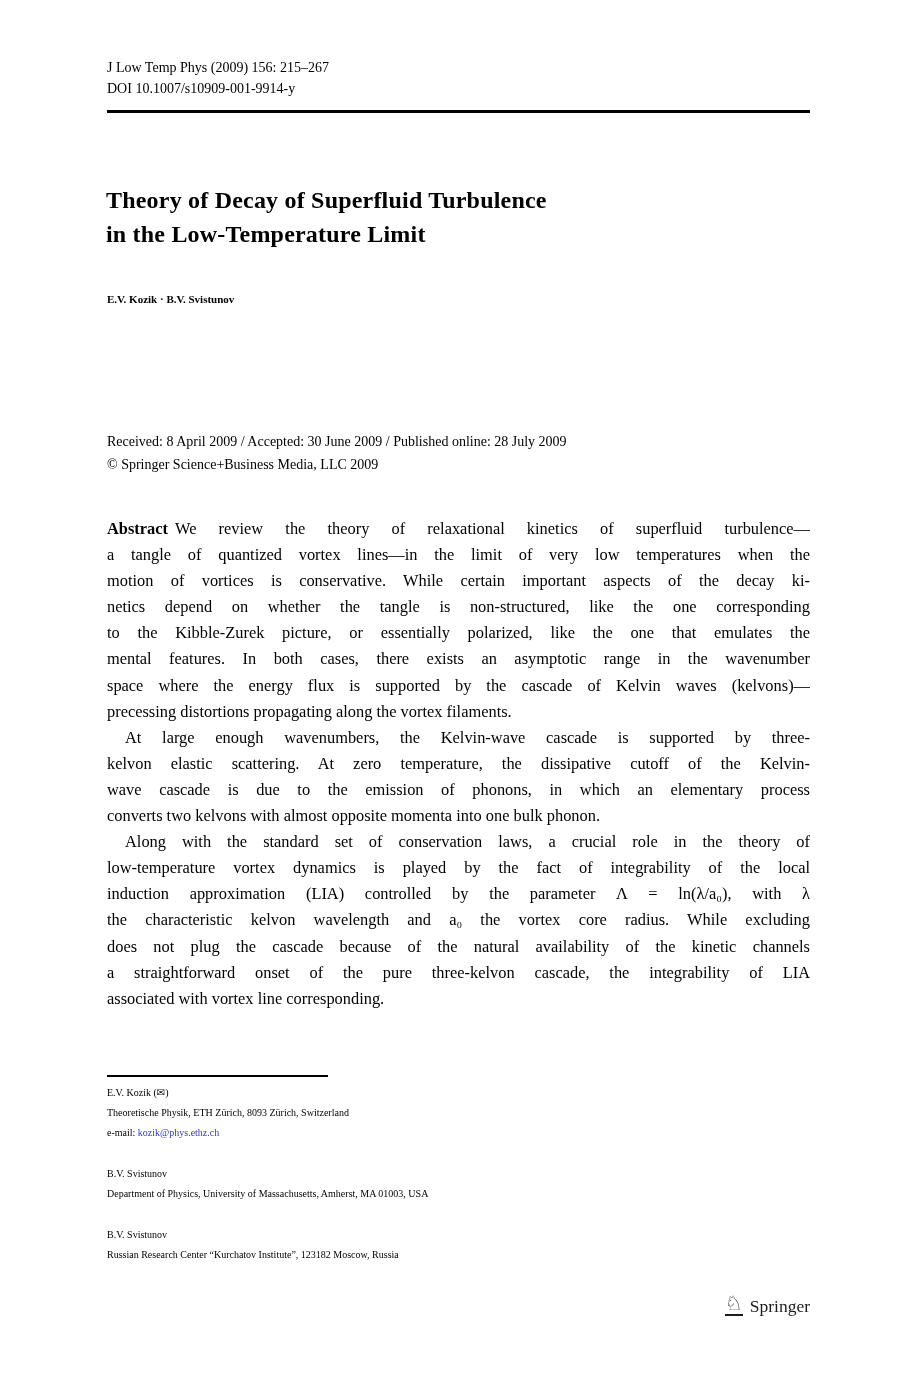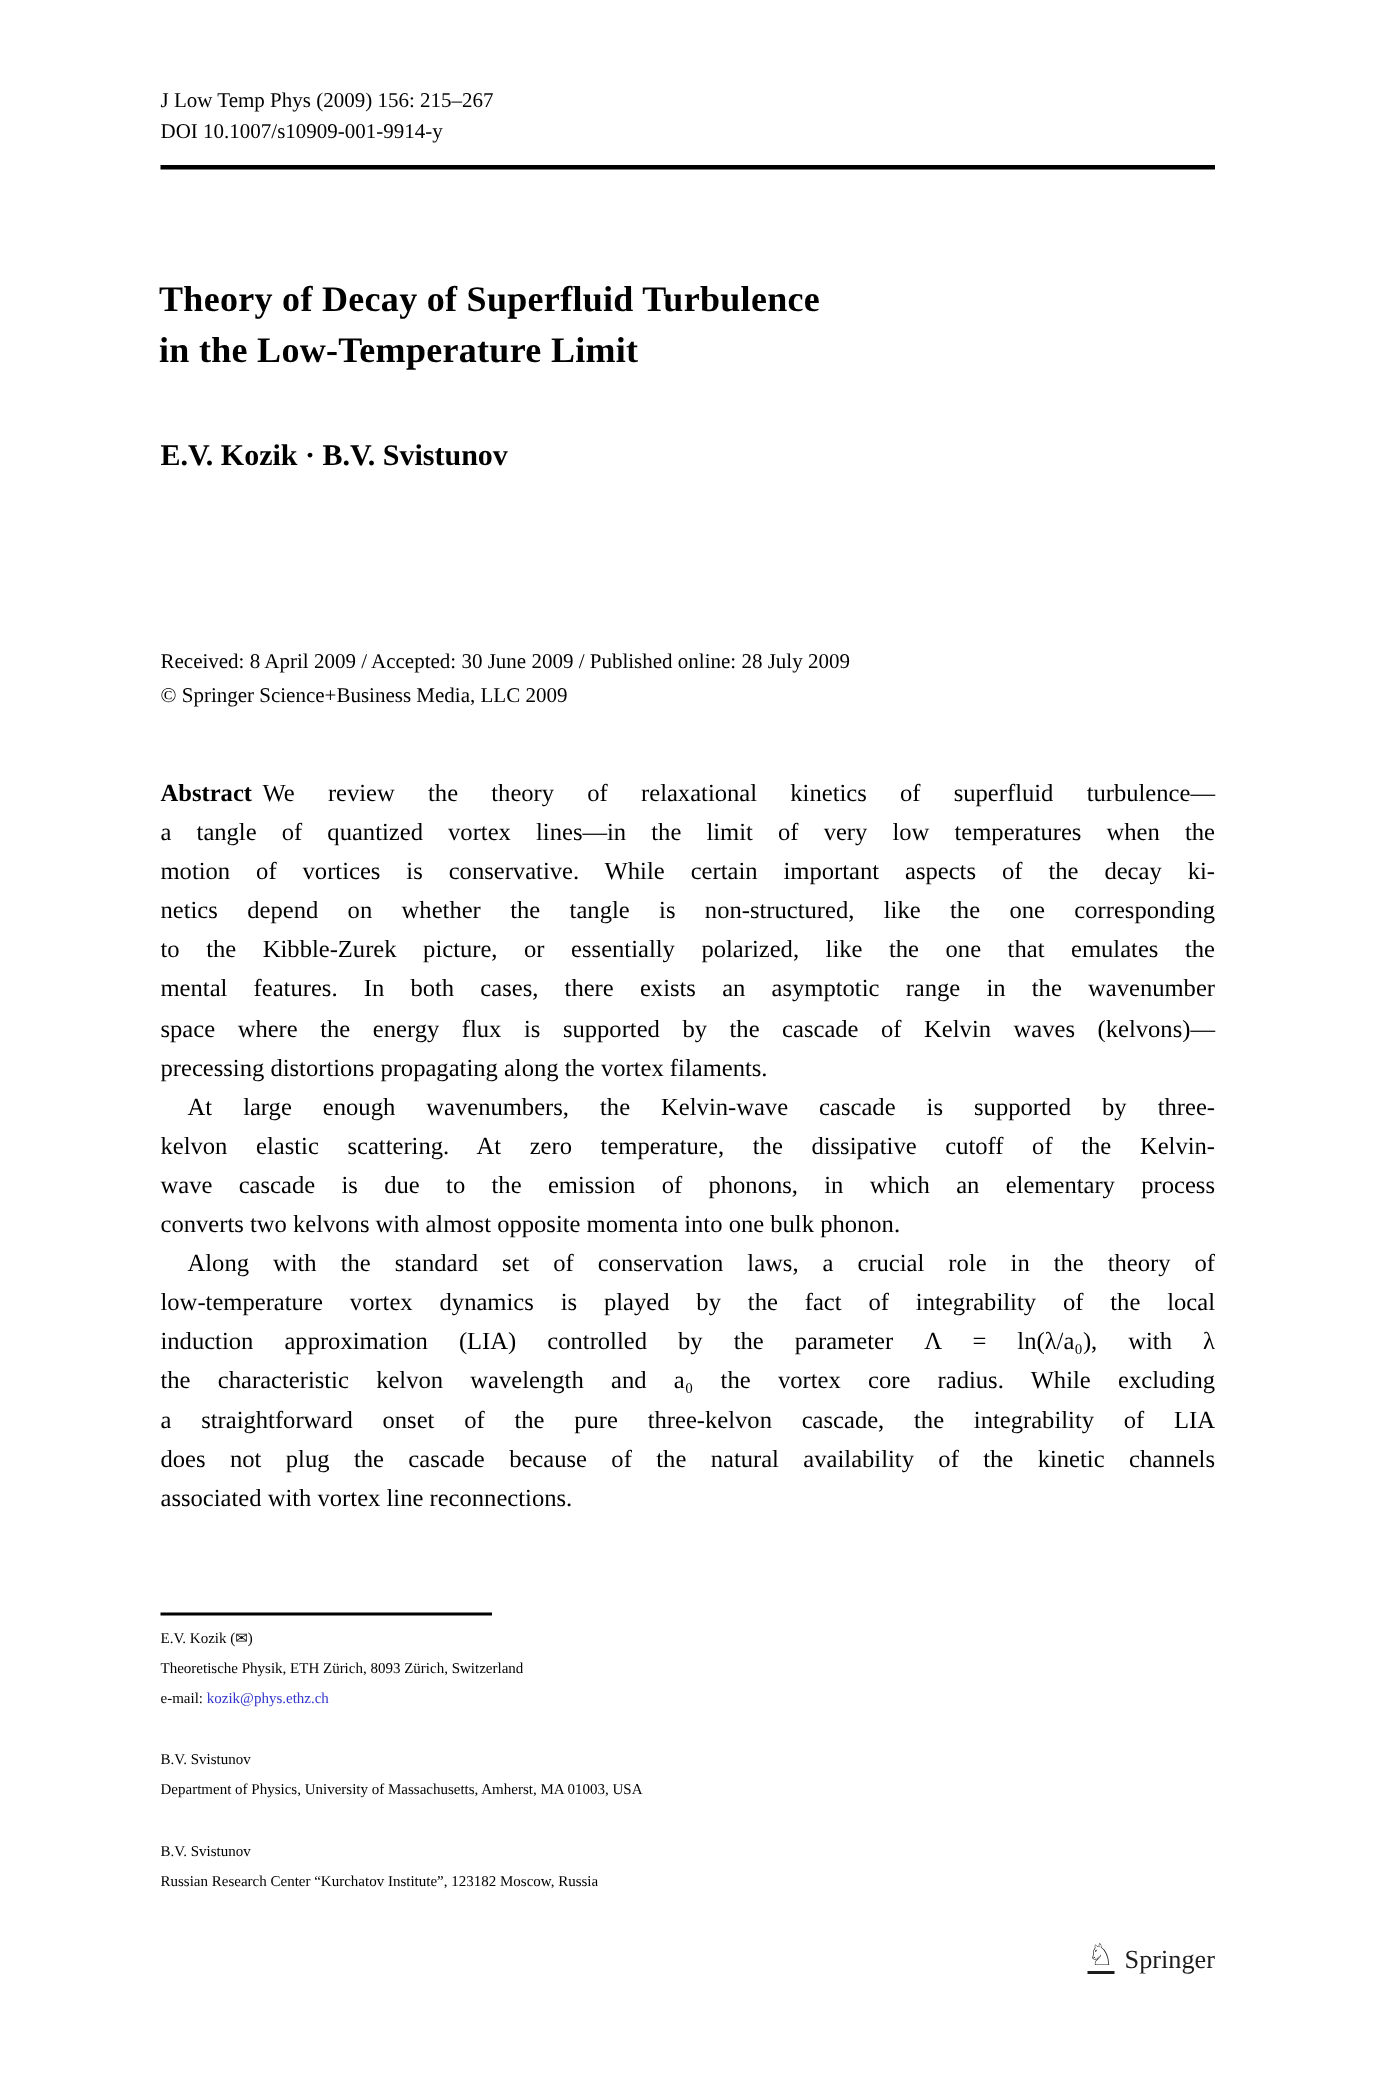--- a/index.html
+++ b/index.html
@@ -32,21 +32,21 @@
     margin: 0;
     font-size: 24px;
     font-weight: bold;
     line-height: 34px;
     letter-spacing: 0.2px;
     white-space: nowrap;
   }
   .authors {
     position: absolute;
     left: 107px; top: 293px;
-    font-size: 20px;
+    font-size: 11px;
     font-weight: bold;
     white-space: nowrap;
   }
   .history {
     position: absolute;
     left: 107px; top: 431px;
     font-size: 14px;
     line-height: 22.5px;
     white-space: nowrap;
   }
@@ -143,23 +143,23 @@
 
     <div class="jline indent">At large enough wavenumbers, the Kelvin-wave cascade is supported by three-</div>
     <div class="jline">kelvon elastic scattering. At zero temperature, the dissipative cutoff of the Kelvin-</div>
     <div class="jline">wave cascade is due to the emission of phonons, in which an elementary process</div>
     <div class="jline last">converts two kelvons with almost opposite momenta into one bulk phonon.</div>
 
     <div class="jline indent">Along with the standard set of conservation laws, a crucial role in the theory of</div>
     <div class="jline">low-temperature vortex dynamics is played by the fact of integrability of the local</div>
     <div class="jline">induction approximation (LIA) controlled by the parameter Λ = ln(λ/a₀), with λ</div>
     <div class="jline">the characteristic kelvon wavelength and a₀ the vortex core radius. While excluding</div>
+    <div class="jline">does not plug the cascade because of the natural availability of the kinetic channels</div>
     <div class="jline">a straightforward onset of the pure three-kelvon cascade, the integrability of LIA</div>
-    <div class="jline">does not plug the cascade because of the natural availability of the kinetic channels</div>
-    <div class="jline last">associated with vortex line reconnections.</div>
+    <div class="jline last">associated with vortex line corresponding.</div>
   </section>
 
   <div class="footnote-rule"></div>
 
   <footer class="footnotes">
     <div class="fn-block">
       <div><span>E.V. Kozik</span> <span class="envelope-icon">(✉)</span></div>
       <div>Theoretische Physik, ETH Zürich, 8093 Zürich, Switzerland</div>
       <div><span>e-mail: </span><a class="email-link">kozik@phys.ethz.ch</a></div>
     </div>

